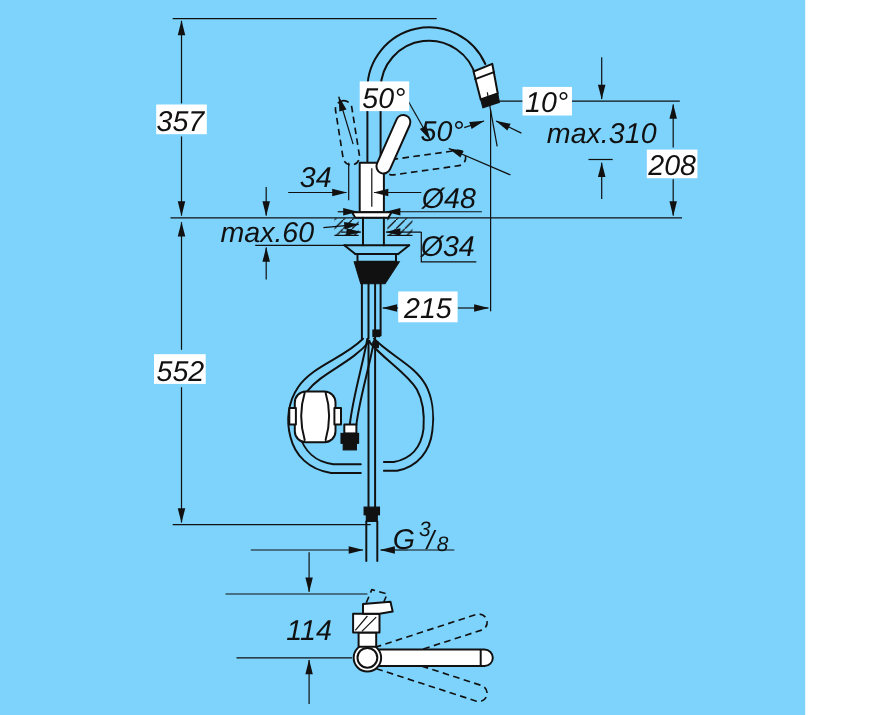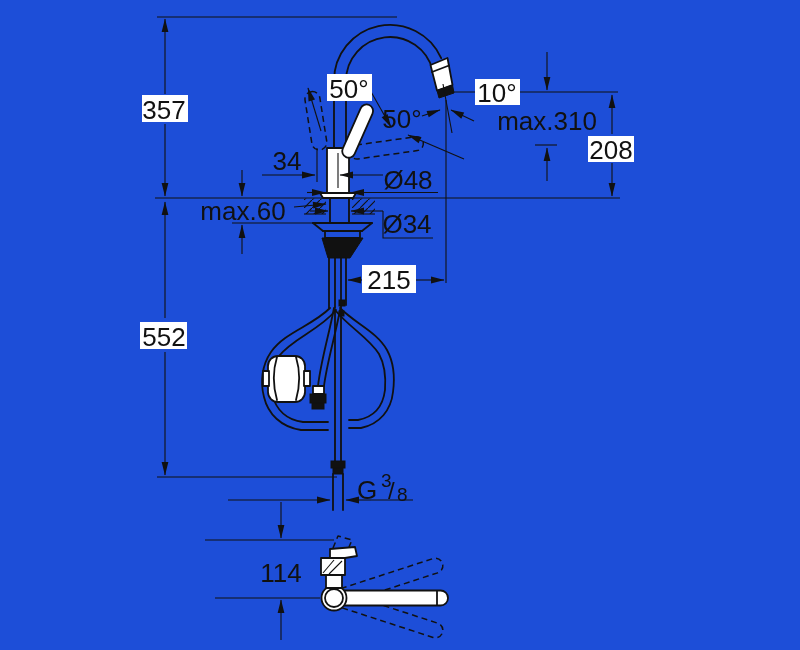--- a/index.html
+++ b/index.html
@@ -1,16 +1,16 @@
 <!DOCTYPE html>
 <html><head>
 <meta charset="utf-8">
 <style>
   html,body{margin:0;padding:0;background:#ffffff;}
-  .stage{width:800px;height:650px;background:#1d4ed8;position:relative;overflow:hidden;}
+  .stage{width:732px;height:650px;background:#7dd3fc;position:relative;overflow:hidden;font-style:italic;}
   svg{display:block;}
   text{font-family:"Liberation Sans","DejaVu Sans",sans-serif;fill:#111111;}
   .dimtxt{font-size:26px;}
   .small{font-size:19px;}
   .slash{font-size:24px;}
   .obj{stroke:#111111;stroke-width:1.8;fill:none;stroke-linecap:round;stroke-linejoin:round;}
   .objf{stroke:#111111;stroke-width:1.8;fill:#ffffff;stroke-linejoin:round;}
   .dark{stroke:#111111;stroke-width:1;fill:#111111;}
   .thin{stroke:#111111;stroke-width:1.1;fill:none;}
   .dash{stroke:#111111;stroke-width:1.5;fill:none;stroke-dasharray:6 4;stroke-linejoin:round;}

